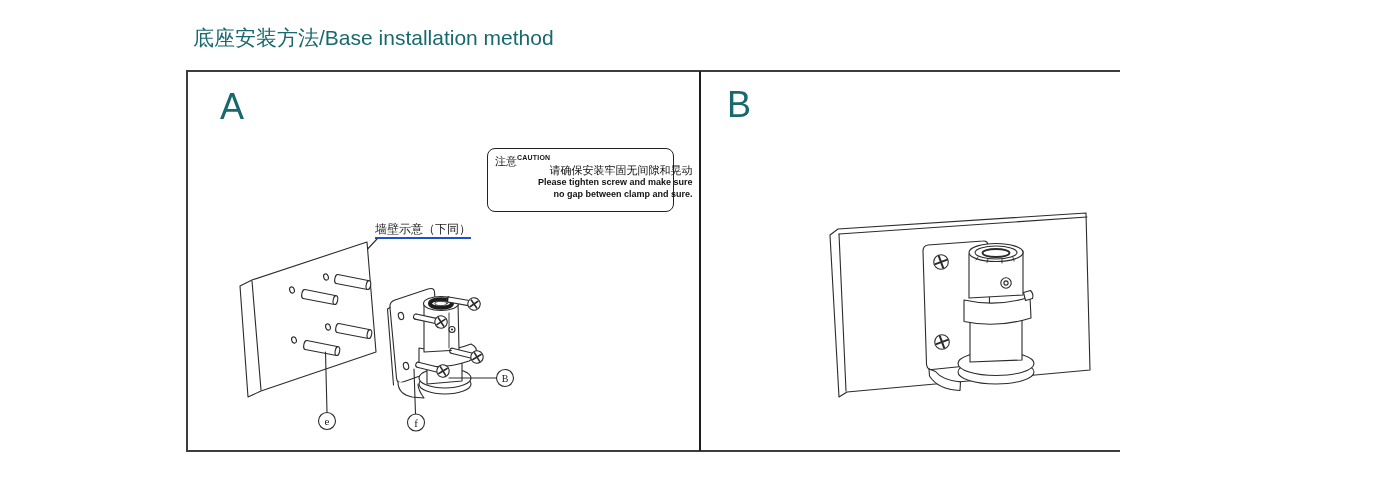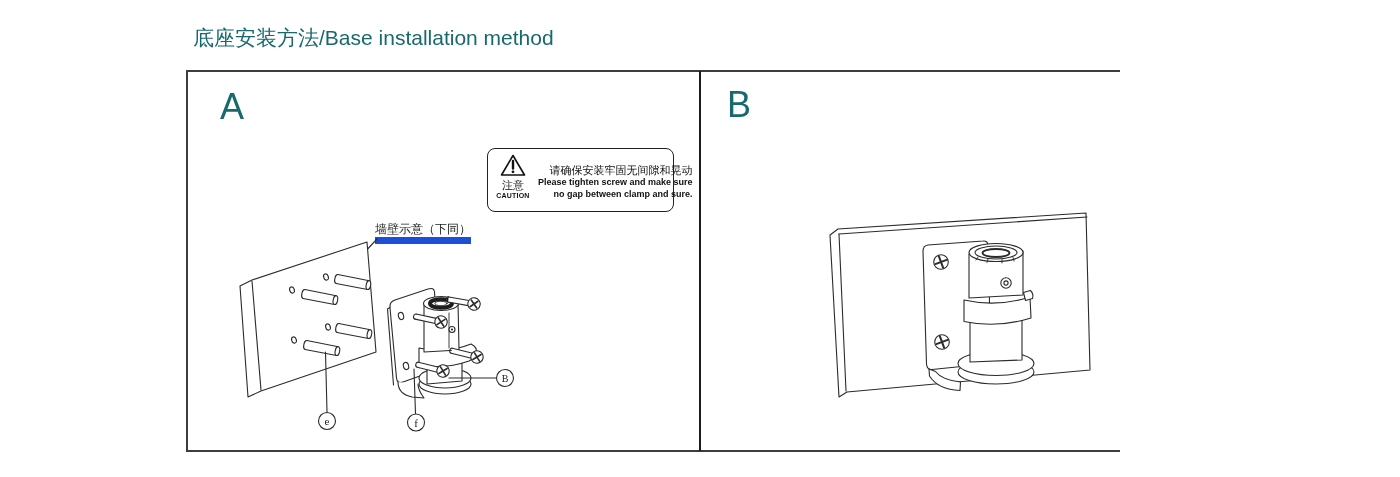--- a/index.html
+++ b/index.html
@@ -28,21 +28,21 @@
   }
   .panel-letter.a { left:220px; top:88px; }
   .panel-letter.b { left:727px; top:86px; }
 
   .caution-box {
     position:absolute; left:487px; top:148px; width:187px; height:64px;
     border:1.5px solid #222; border-radius:8px; background:#fff;
     display:flex; flex-direction:row; padding:5px 6px 3px 7px;
   }
   .caution-left {
-    width:36px; display:flex; flex-direction:column; align-items:center; flex-shrink:0;
+    width:36px; display:flex; flex-direction:row; align-items:flex-start; flex-shrink:0;
   }
   .caution-zh-label {
     font-family:"Liberation Serif","DejaVu Serif",serif;
     font-size:11px; line-height:13px; color:#111; white-space:nowrap; margin-top:1px;
   }
   .caution-en-label {
     font-size:7px; line-height:8px; font-weight:bold; color:#111; letter-spacing:0.2px;
   }
   .caution-right { margin-left:7px; padding-top:9px;text-align:right; }
   .caution-line-zh {
@@ -50,21 +50,21 @@
     font-size:11px; line-height:14px; color:#111; white-space:nowrap;
   }
   .caution-line-en {
     font-size:9px; line-height:11.5px; color:#111; font-weight:700; white-space:nowrap;
   }
 
   .wall-note {
     position:absolute; left:375px; top:222px;
     font-family:"Liberation Serif","DejaVu Serif",serif;
     font-size:12px; line-height:14px; color:#1a1a1a;
-    border-bottom:7px solid #1d4ed8; padding-bottom:1px; white-space:nowrap;
+    border-bottom:2px solid #1d4ed8; padding-bottom:1px; white-space:nowrap;
   }
 
   svg text.callout-letter {
     font-family:"Liberation Serif","DejaVu Serif",serif;
     fill:#1a1a1a; stroke:none;
   }
 </style>
 </head>
 <body>
 

